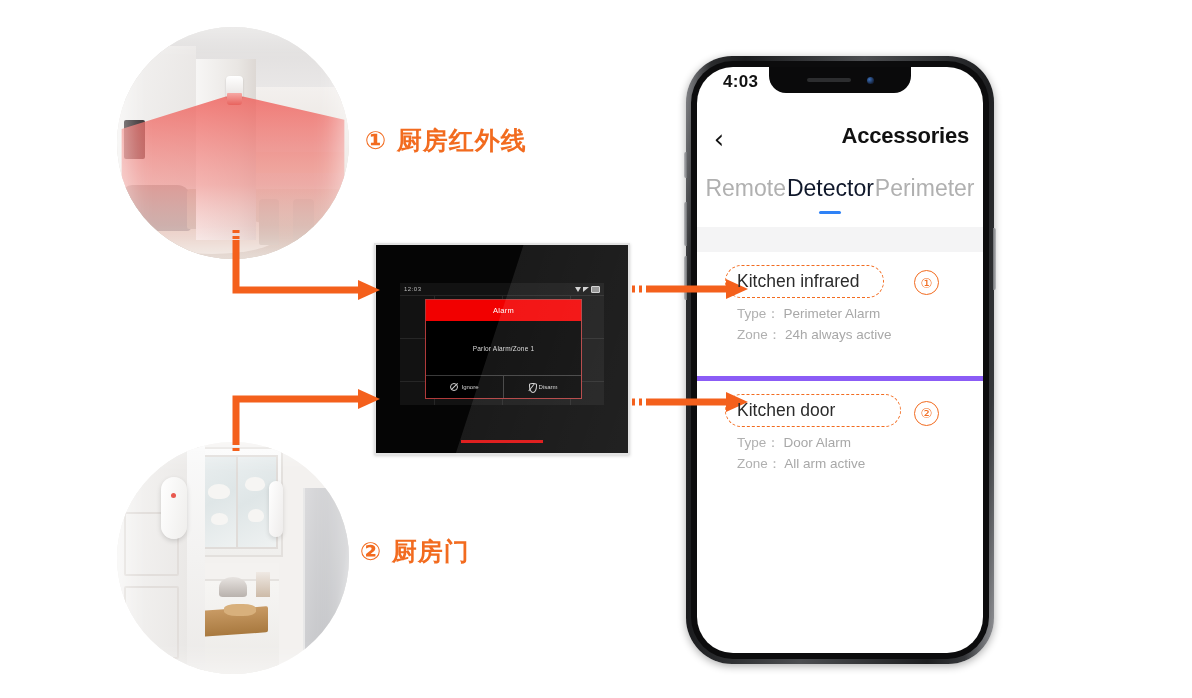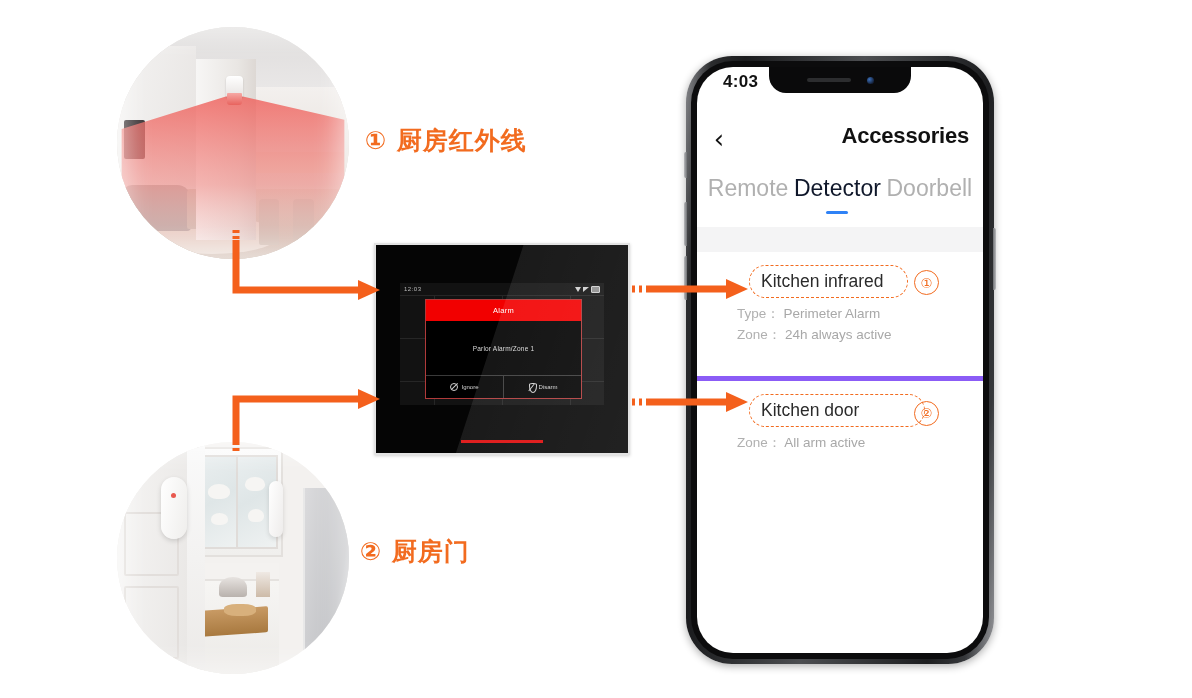--- a/index.html
+++ b/index.html
@@ -348,21 +348,21 @@
 
   .section-gap {
     position:absolute; left:0; top:160px; width:100%; height:25px;
     background:#f4f4f5;
   }
 
   .detector-list { position:absolute; left:0; top:185px; width:100%; }
   .detector-item { position:relative; padding: 14px 0 12px 0; }
   .detector-item + .detector-item { border-top:5px solid #8b5cf6; }
   .det-name-wrap {
-    position:relative; display:inline-block; margin-left:60px;
+    position:relative; display:inline-block; margin-left:36px;
   }
   .det-name {
     font-size:17.5px; color:#2b2b2b; position:relative; z-index:2;
     padding: 5px 10px 5px 4px; display:inline-block;
   }
   .det-highlight {
     position:absolute; left:-8px; top:-1px; right:-14px; bottom:-1px;
     border:1.6px dashed #f26b1f; border-radius:22px;
   }
   .det-meta {
@@ -509,21 +509,21 @@
 
     <div class="tabs">
       <div class="tab">
         <span>Remote</span>
       </div>
       <div class="tab active">
         <span>Detector</span>
         <span class="tab-underline"></span>
       </div>
       <div class="tab">
-        <span>Doorbell</span>
+        <span>Perimeter</span>
       </div>
     </div>
 
     <div class="section-gap"></div>
 
     <div class="detector-list">
 
       <div class="detector-item">
         <div class="det-name-wrap">
           <span class="det-highlight"></span>
@@ -543,20 +543,24 @@
       </div>
 
       <div class="detector-item" style="margin-top:18px;">
         <div class="det-name-wrap">
           <span class="det-highlight" style="right:-56px;"></span>
           <span class="det-name">Kitchen door</span>
         </div>
         <span class="marker" style="left:217px;top:20px;">②</span>
         <div class="det-meta">
           <div>
+            <span class="lbl">Type：</span>
+            <span>Door Alarm</span>
+          </div>
+          <div>
             <span class="lbl">Zone：</span>
             <span>All arm active</span>
           </div>
         </div>
       </div>
 
     </div>
   </div>
 </div>
 

